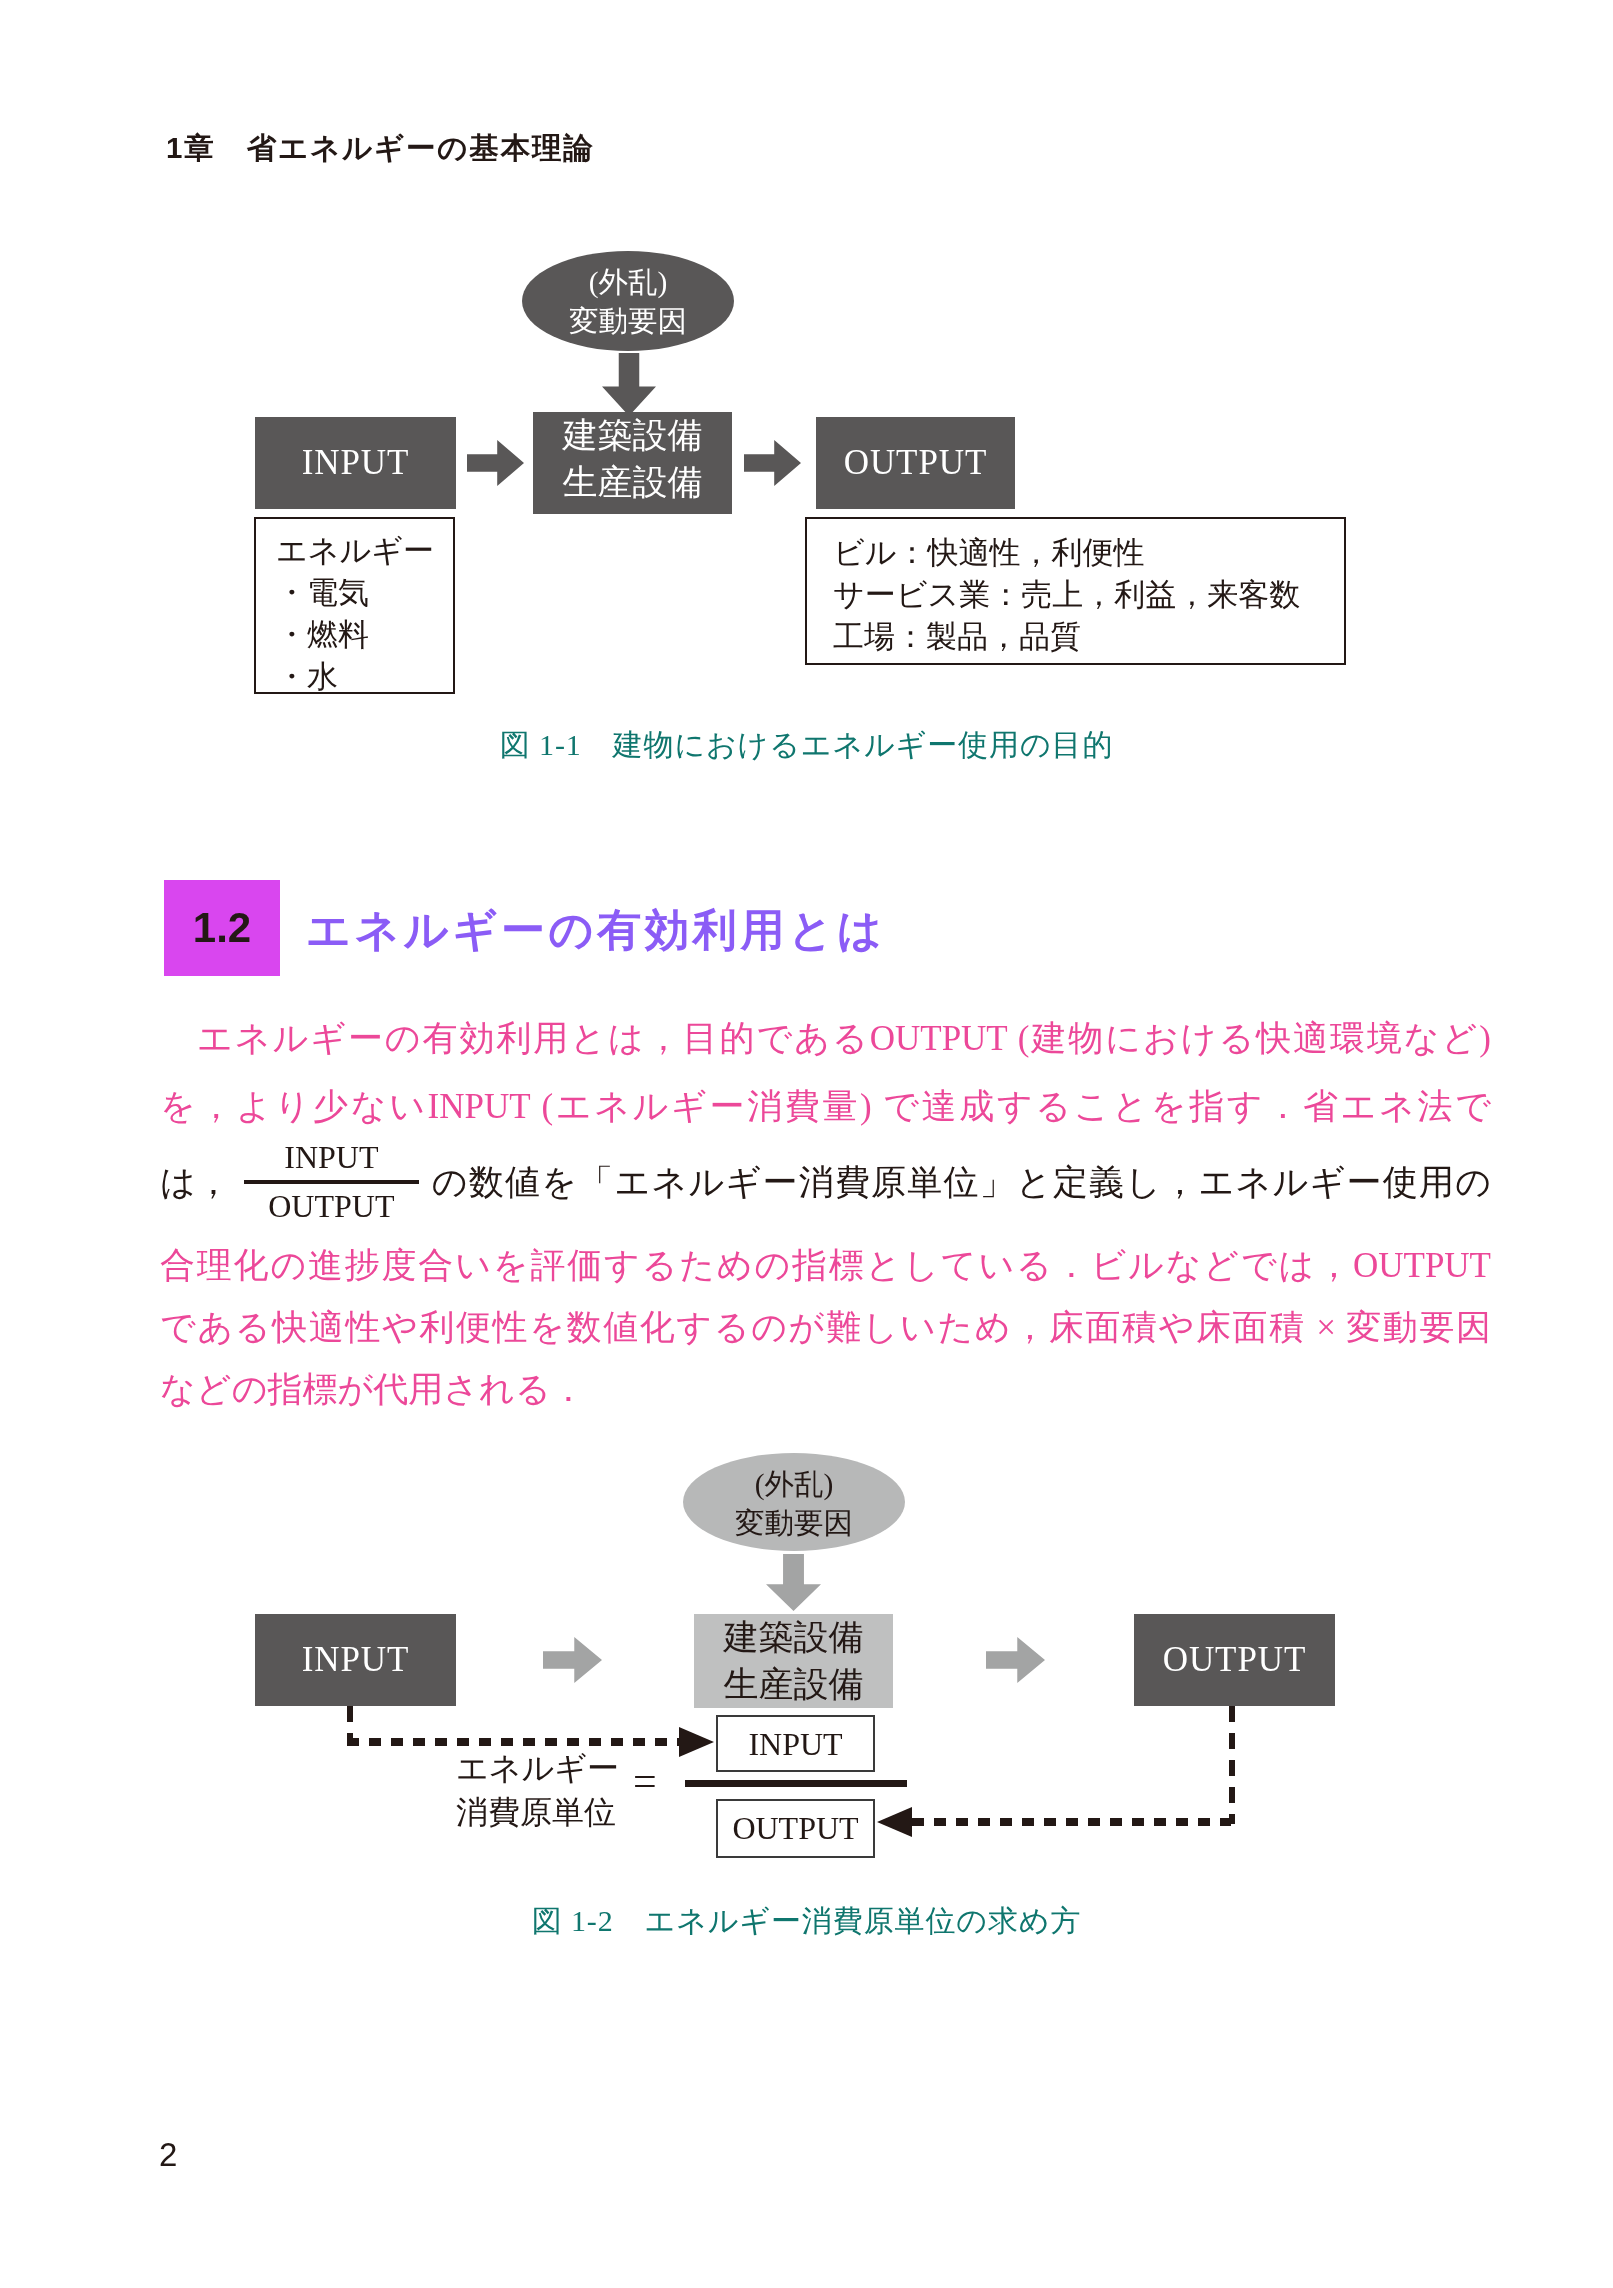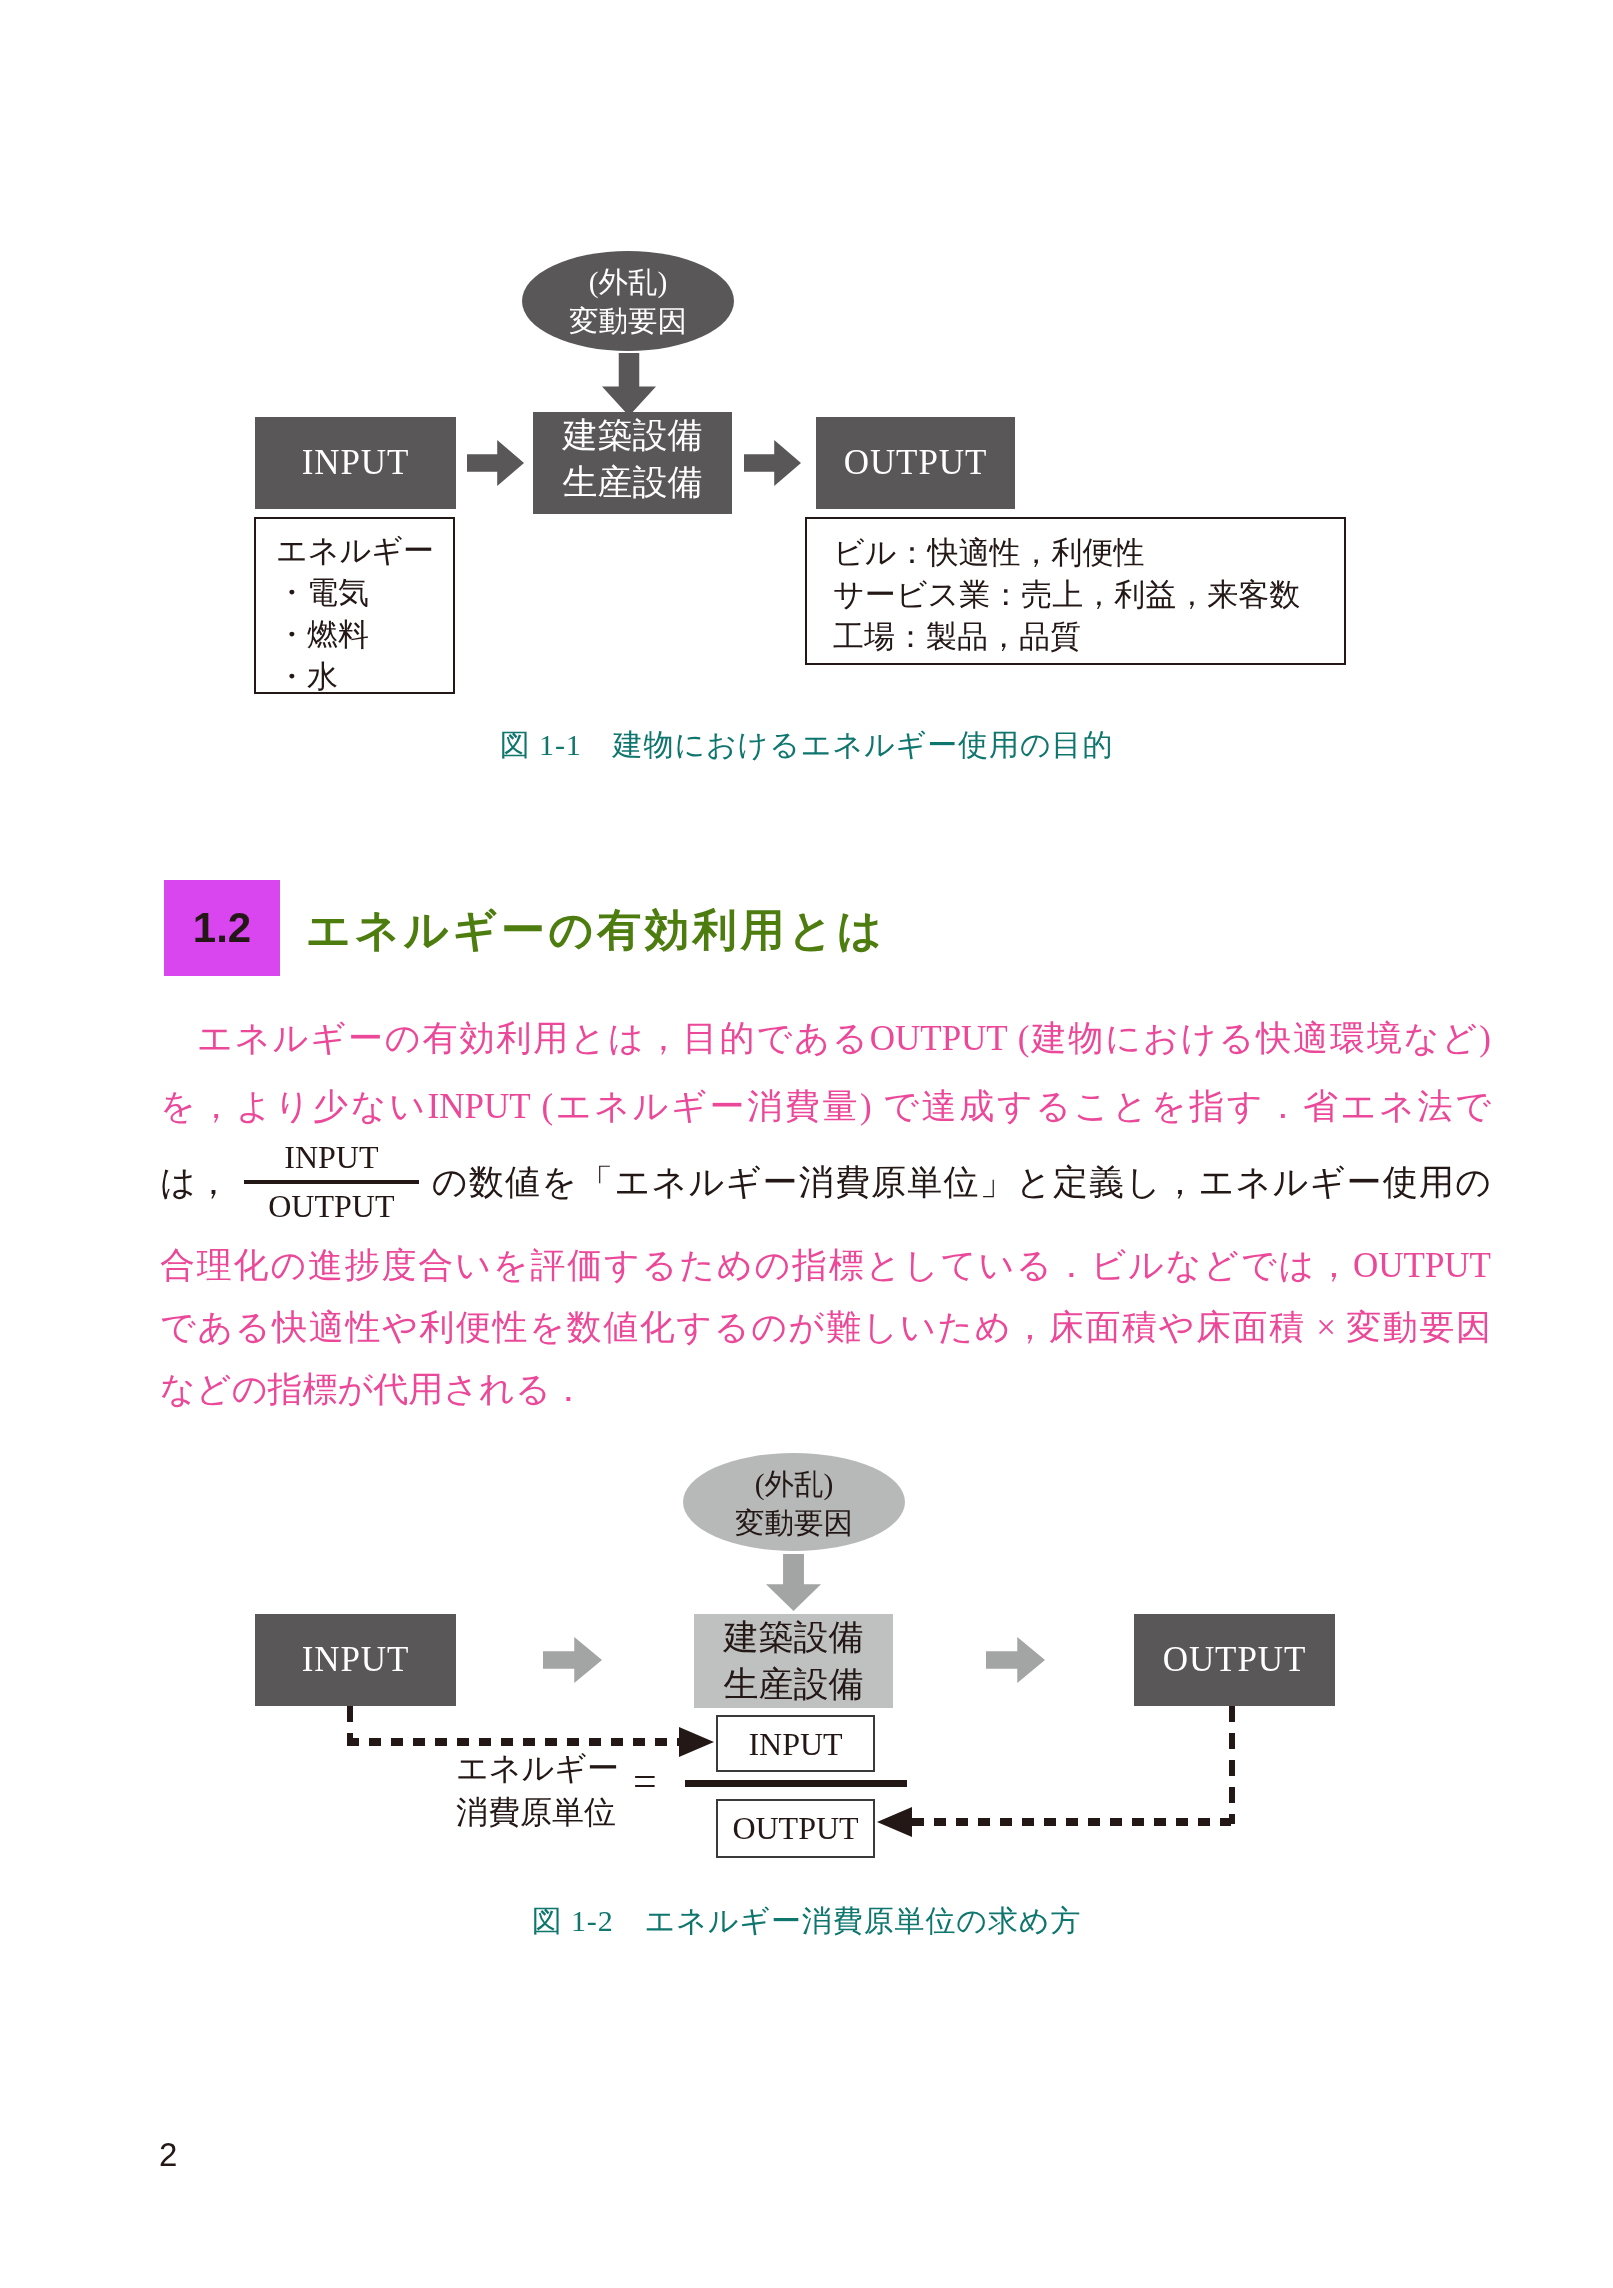--- a/index.html
+++ b/index.html
@@ -72,21 +72,21 @@
     left: 164px; top: 880px; width: 116px; height: 96px;
     background: #d946ef;
     text-align: center; line-height: 96px;
     font-family: "Liberation Sans", "DejaVu Sans", sans-serif;
     font-size: 42px; font-weight: 700; color: #231815;
   }
   .section-title {
     left: 306px; top: 901px;
     font-family: "Liberation Sans", "DejaVu Sans", sans-serif;
     font-size: 44px; font-weight: 700; letter-spacing: 3.7px;
-    color: #4d7c0f;
+    color: #8b5cf6;
   }
 
   
   .body-line {
     left: 160px; width: 1331px;
     font-size: 35px;
     line-height: 44px;
     text-align: justify;
     text-align-last: justify;
     color: #ec4899;
@@ -121,20 +121,21 @@
     background: #ffffff; border: 2.8px solid #3a3a3a;
     text-align: center; font-size: 32px; color: #231815;
   }
   .formula-bar { left: 685px; top: 1780px; width: 222px; height: 7.4px; background: #231815; }
 </style>
 </head>
 <body>
 
 <div class="page">
 
+  <div class="abs chapter-header">1章　省エネルギーの基本理論</div>
 
   <div>
     <div class="abs ellipse" style="left:522px; top:251px; width:212px; height:100px; background:#595757; color:#ffffff;">
       <div class="inner">
         <div>(外乱)</div>
         <div>変動要因</div>
       </div>
     </div>
 
     <div class="abs arrow-down-shape" style="left:602px; top:353px; width:54px; height:63px; background:#595757;"></div>

